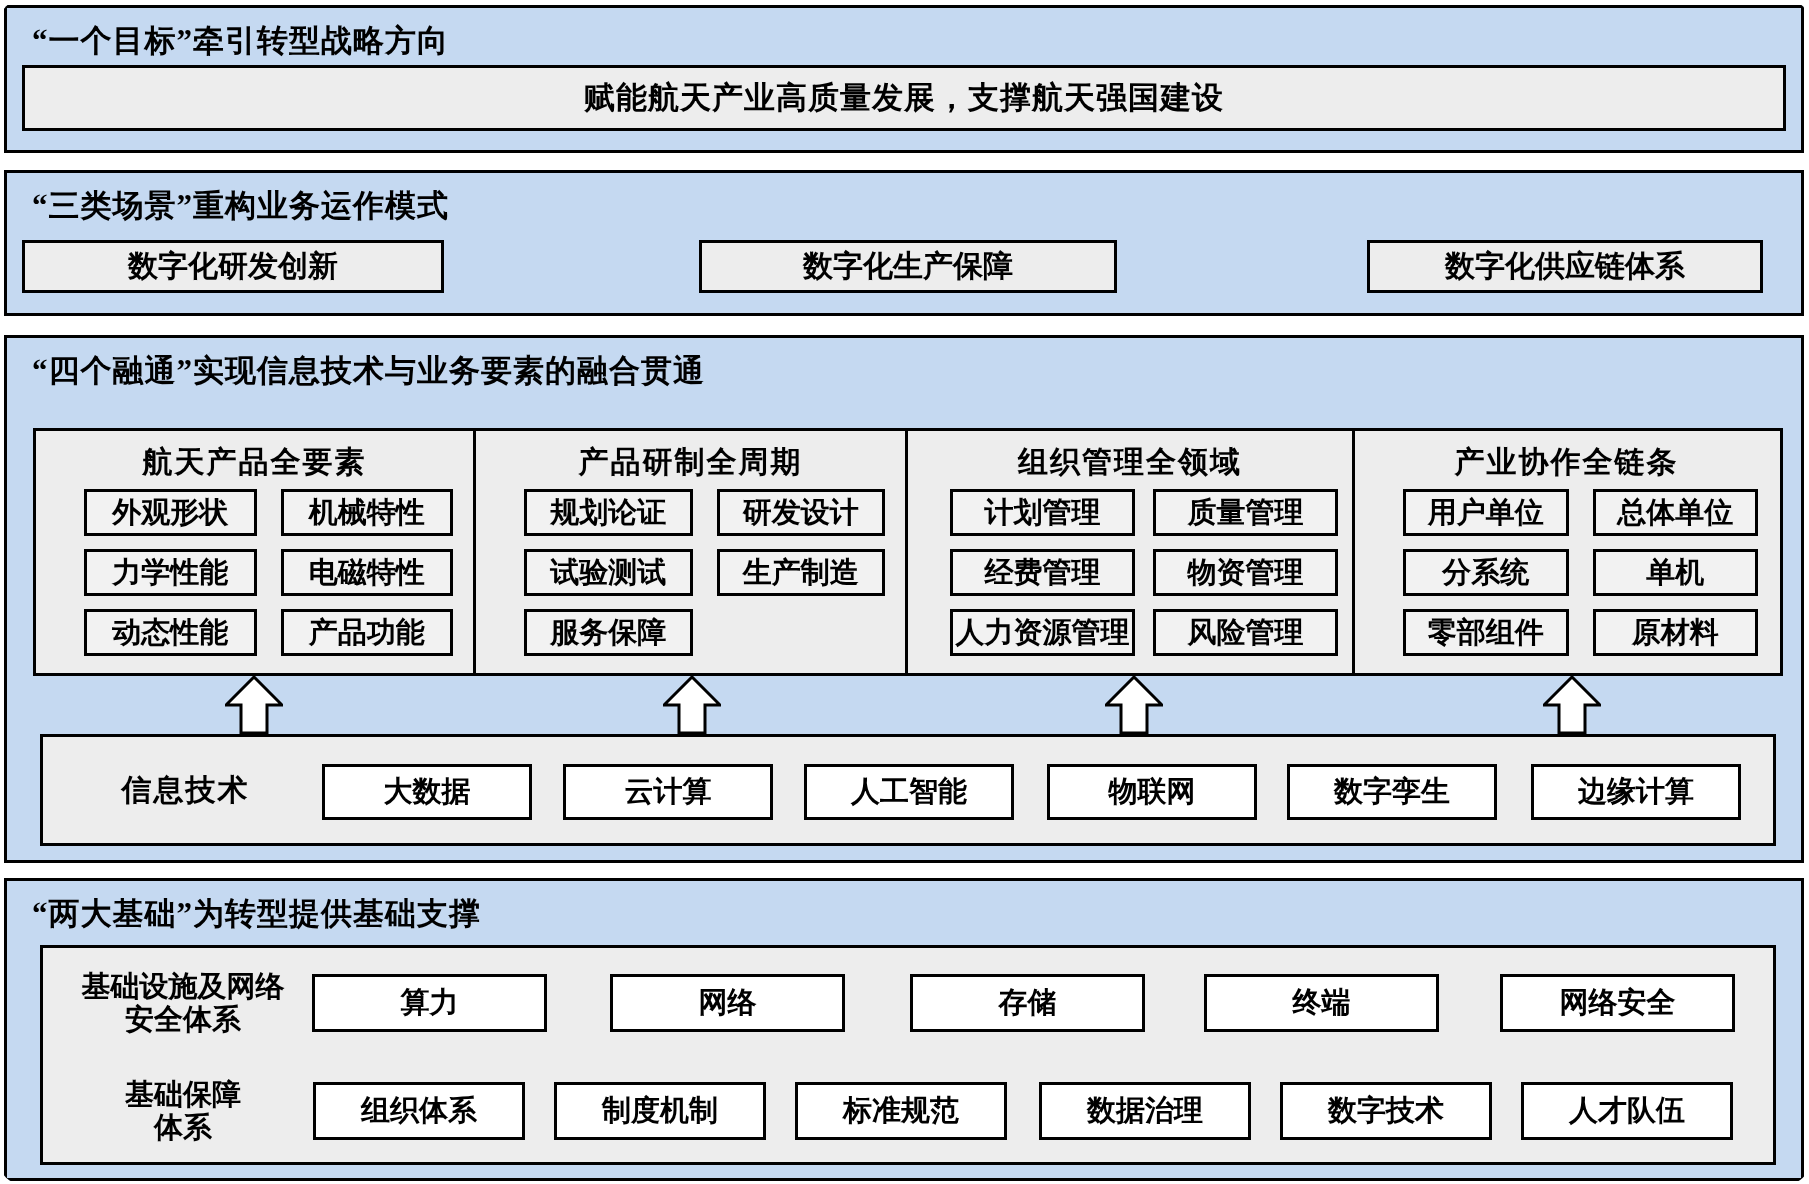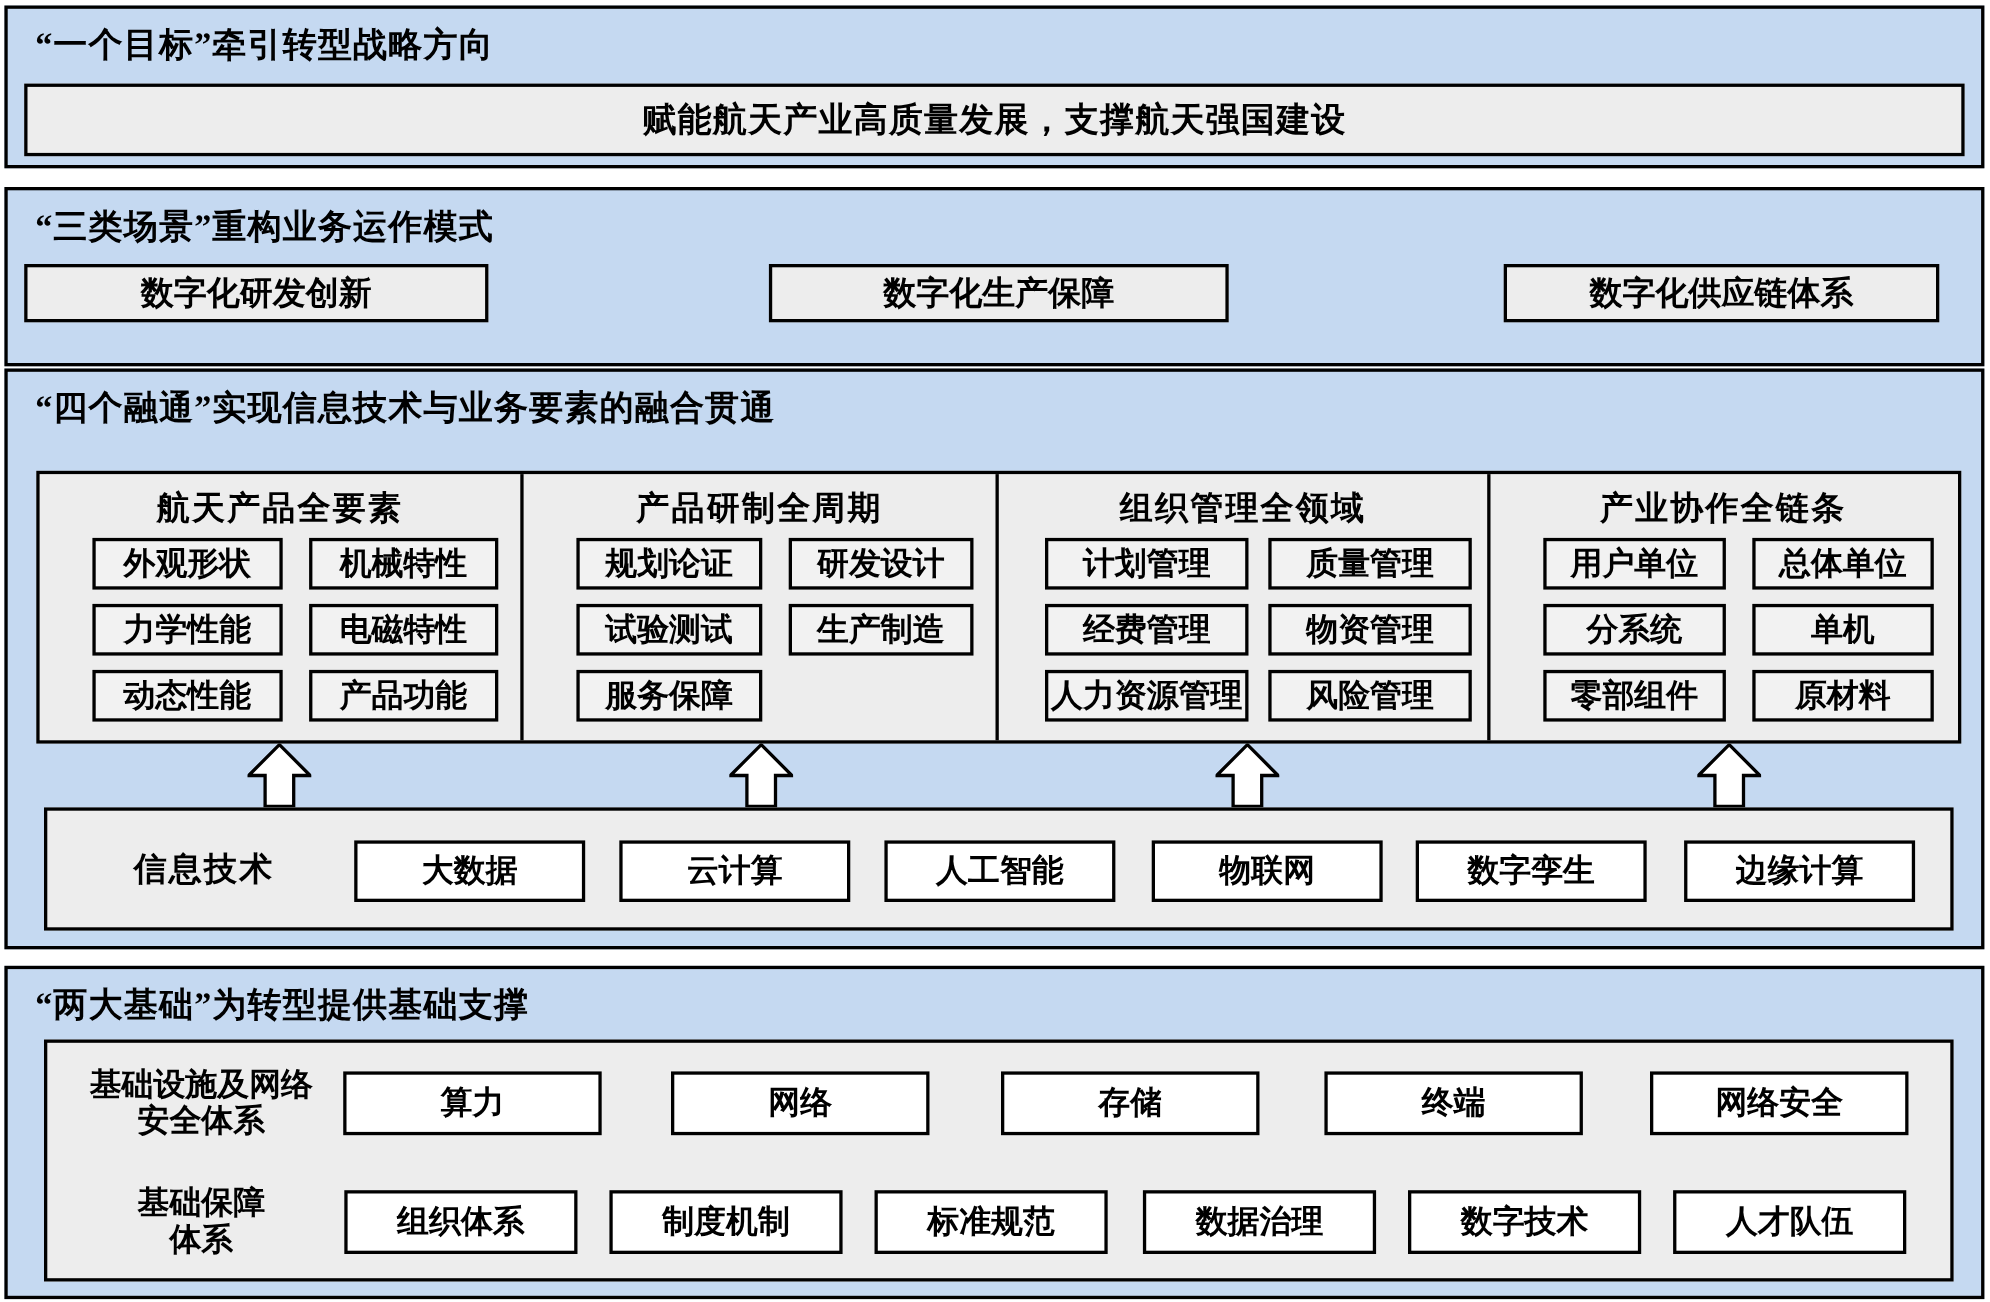--- a/index.html
+++ b/index.html
@@ -8,30 +8,31 @@
     font-family: "Liberation Serif", "DejaVu Serif", serif;
     font-weight: bold;
     color: #000;
   }
   #canvas {
     position: relative;
     width: 1809px;
     height: 1184px;
     background: #ffffff;
     overflow: hidden;
+    border-radius: 21px;
   }
   .section {
     position: absolute;
     left: 4px;
     width: 1800px;
     background: #c5d9f1;
     border: 3px solid #000;
   }
   #sec-goal        { top: 5px;   height: 148px; }
-  #sec-scenarios   { top: 170px; height: 163px; text-decoration: underline; }
+  #sec-scenarios   { top: 170px; height: 146px; text-decoration: underline; }
   #sec-integration { top: 335px; height: 528px; }
   #sec-foundation  { top: 878px; height: 303px; }
 
   .sec-title {
     position: absolute;
     left: 25px;
     top: 12px;
     font-size: 31px;
     letter-spacing: 1px;
     white-space: nowrap;
@@ -41,21 +42,21 @@
     align-items: center;
     justify-content: center;
     text-align: center;
     white-space: nowrap;
   }
   .grayfill { background: #ededed; border: 3px solid #000; }
 
   
   #goal-box {
     position: absolute;
-    left: 15px; top: 68px;
+    left: 15px; top: 57px;
     width: 1764px; height: 66px;
     font-size: 31px;
     letter-spacing: 1px;
   }
 
   
   .scenario-box {
     position: absolute;
     top: 67px; height: 53px;
     font-size: 30px;

